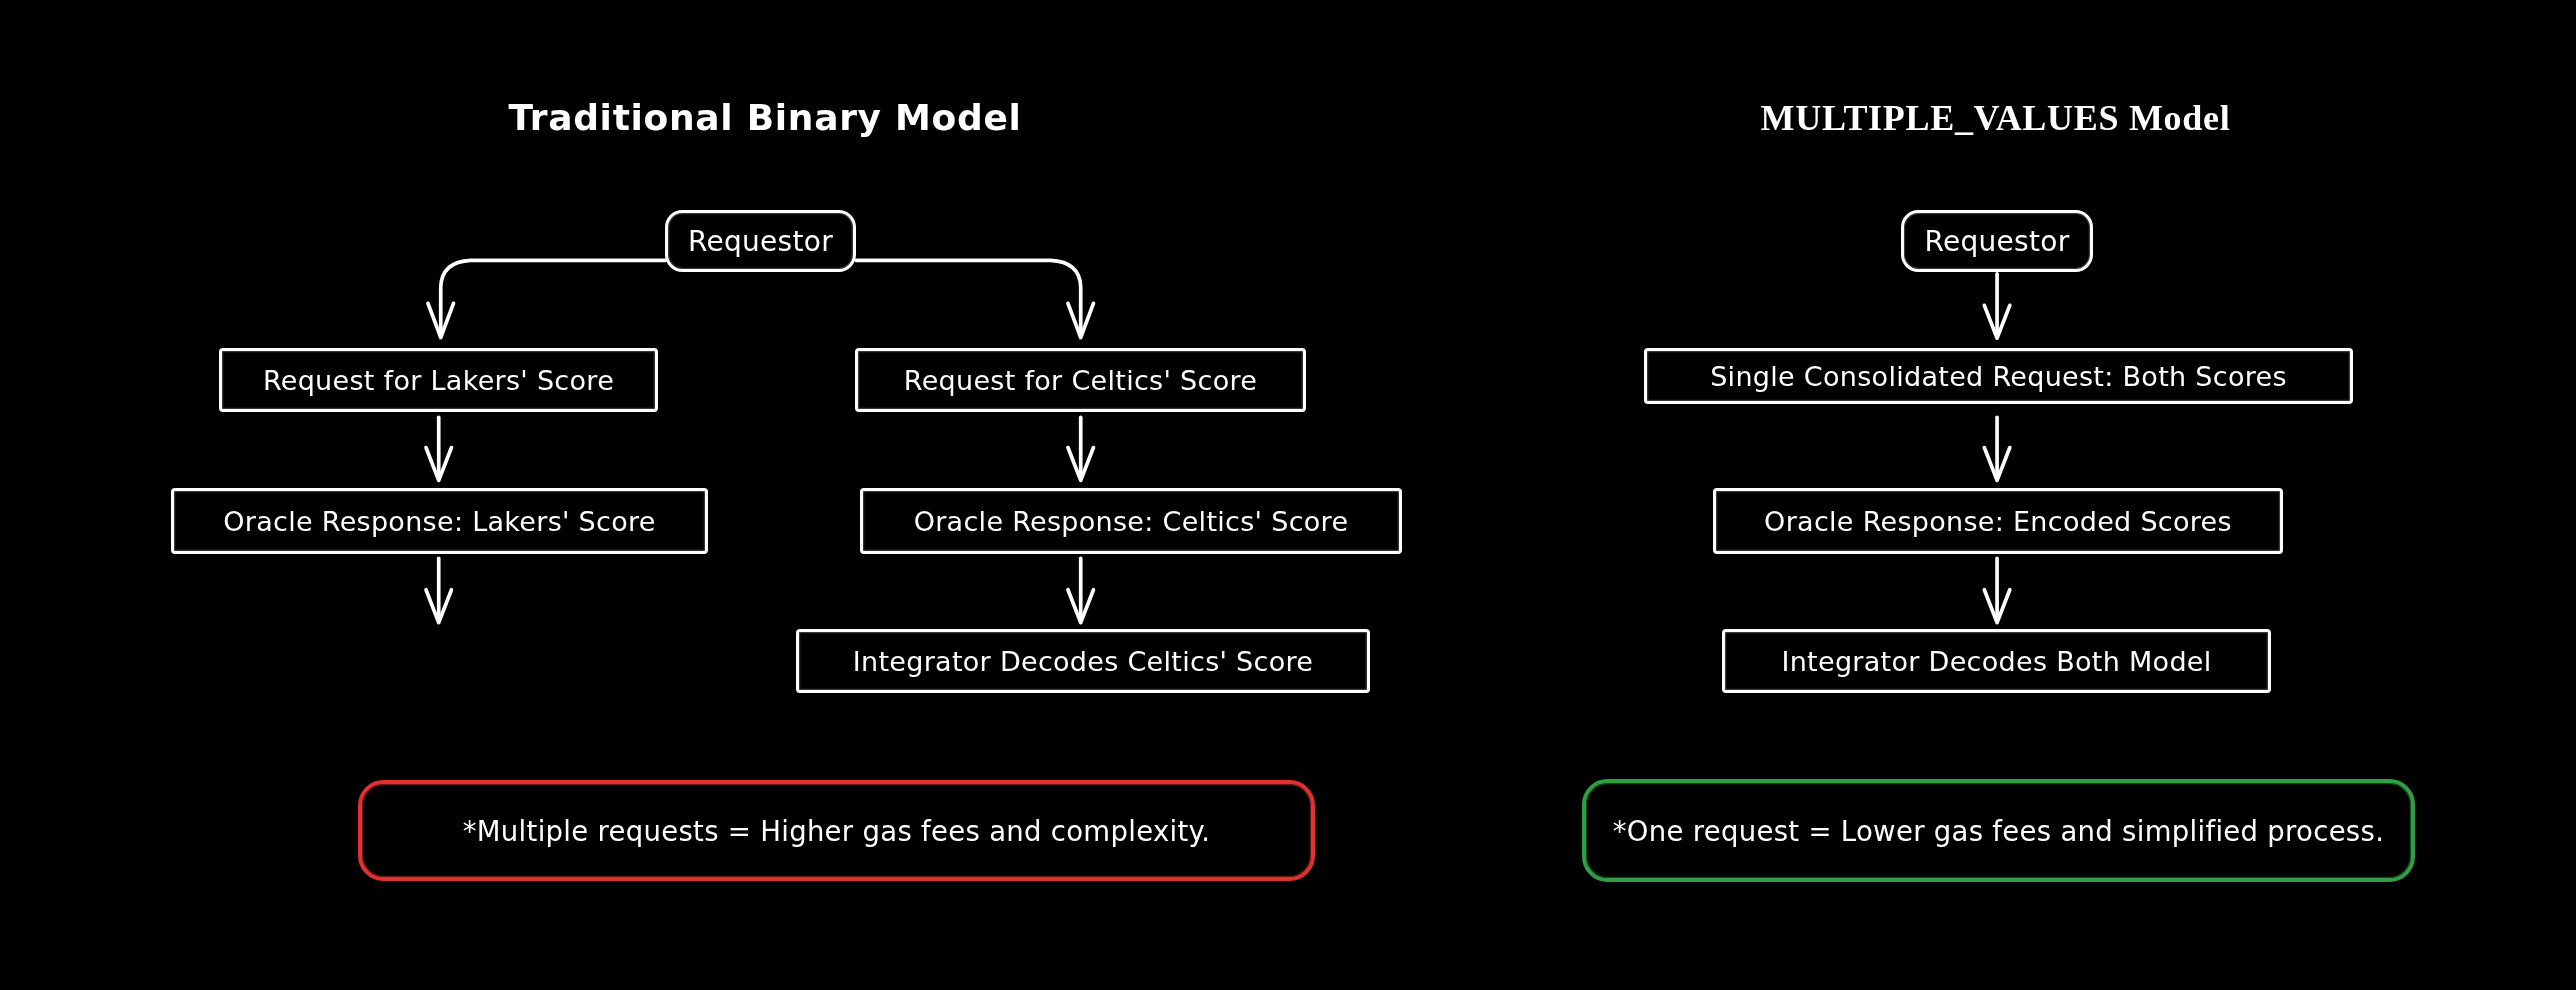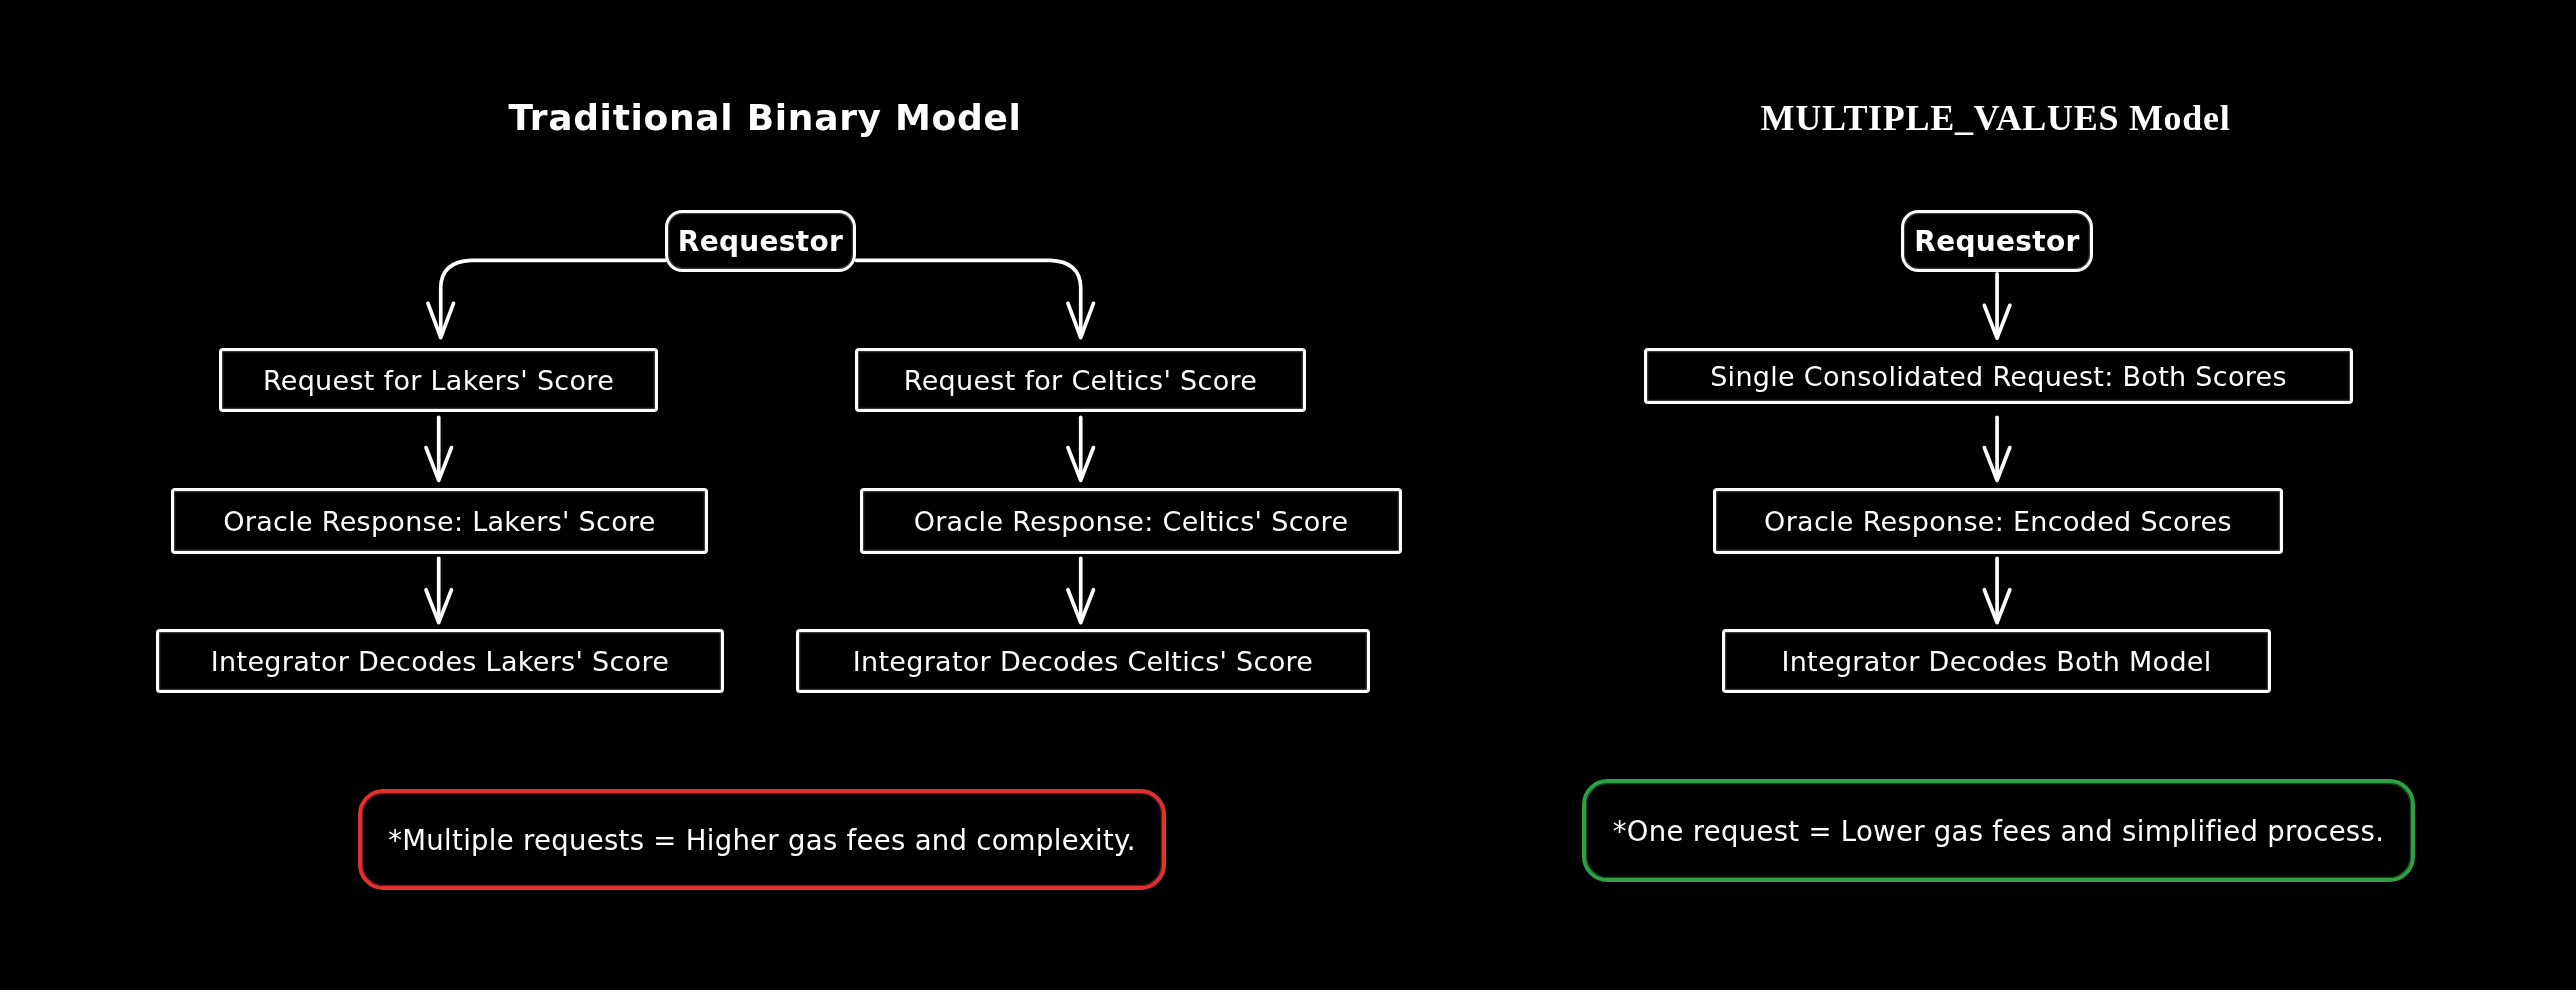--- a/index.html
+++ b/index.html
@@ -35,21 +35,20 @@
     font-size: 27px;
     letter-spacing: 0.3px;
     text-align: center;
     white-space: nowrap;
     box-sizing: border-box;
     background: transparent;
   }
   .node.pill {
     border-radius: 17.4px;
     font-size: 28px;
-    font-weight: bold;
   }
   .note {
     position: absolute;
     display: flex;
     align-items: center;
     justify-content: center;
     border-radius: 25.5px;
     font-size: 27.5px;
     letter-spacing: 0.3px;
     text-align: center;
@@ -125,27 +124,26 @@
       <polyline points="2958,879 2977,928 2996,879"></polyline>
     </g>
   </svg>
 
   <div class="title" style="left:463px; top:97px; width:604px;">Traditional Binary Model</div>
 
   <div class="node pill" style="left:665px; top:210px; width:191px; height:62px;">Requestor</div>
 
   <div class="node" style="left:219px; top:348px; width:439px; height:64px;">Request for Lakers' Score</div>
   <div class="node" style="left:171px; top:488px; width:537px; height:66px;">Oracle Response: Lakers' Score</div>
-  <div class="node" style="left:156px; top:629px; width:568px; height:64px;">Integrator Decodes Lakers' Score</div>
 
   <div class="node" style="left:855px; top:348px; width:451px; height:64px;">Request for Celtics' Score</div>
   <div class="node" style="left:860px; top:488px; width:542px; height:66px;">Oracle Response: Celtics' Score</div>
   <div class="node" style="left:796px; top:629px; width:574px; height:64px;">Integrator Decodes Celtics' Score</div>
 
-  <div class="note red" style="left:358px; top:780px; width:808px; height:101px;margin-top:9px;">*Multiple requests = Higher gas fees and complexity.</div>
+  <div class="note red" style="left:358px; top:780px; width:957px; height:101px;">*Multiple requests = Higher gas fees and complexity.</div>
 
   <div class="title" style="left:1724px; top:97px; width:543px;font-family:Liberation Serif, serif;">MULTIPLE_VALUES Model</div>
 
   <div class="node pill" style="left:1901px; top:210px; width:192px; height:62px;">Requestor</div>
 
   <div class="node" style="left:1644px; top:348px; width:709px; height:56px;">Single Consolidated Request: Both Scores</div>
   <div class="node" style="left:1713px; top:488px; width:570px; height:66px;">Oracle Response: Encoded Scores</div>
   <div class="node" style="left:1722px; top:629px; width:549px; height:64px;">Integrator Decodes Both Model</div>
 
   <div class="note green" style="left:1582px; top:779px; width:833px; height:103px;">*One request = Lower gas fees and simplified process.</div>

